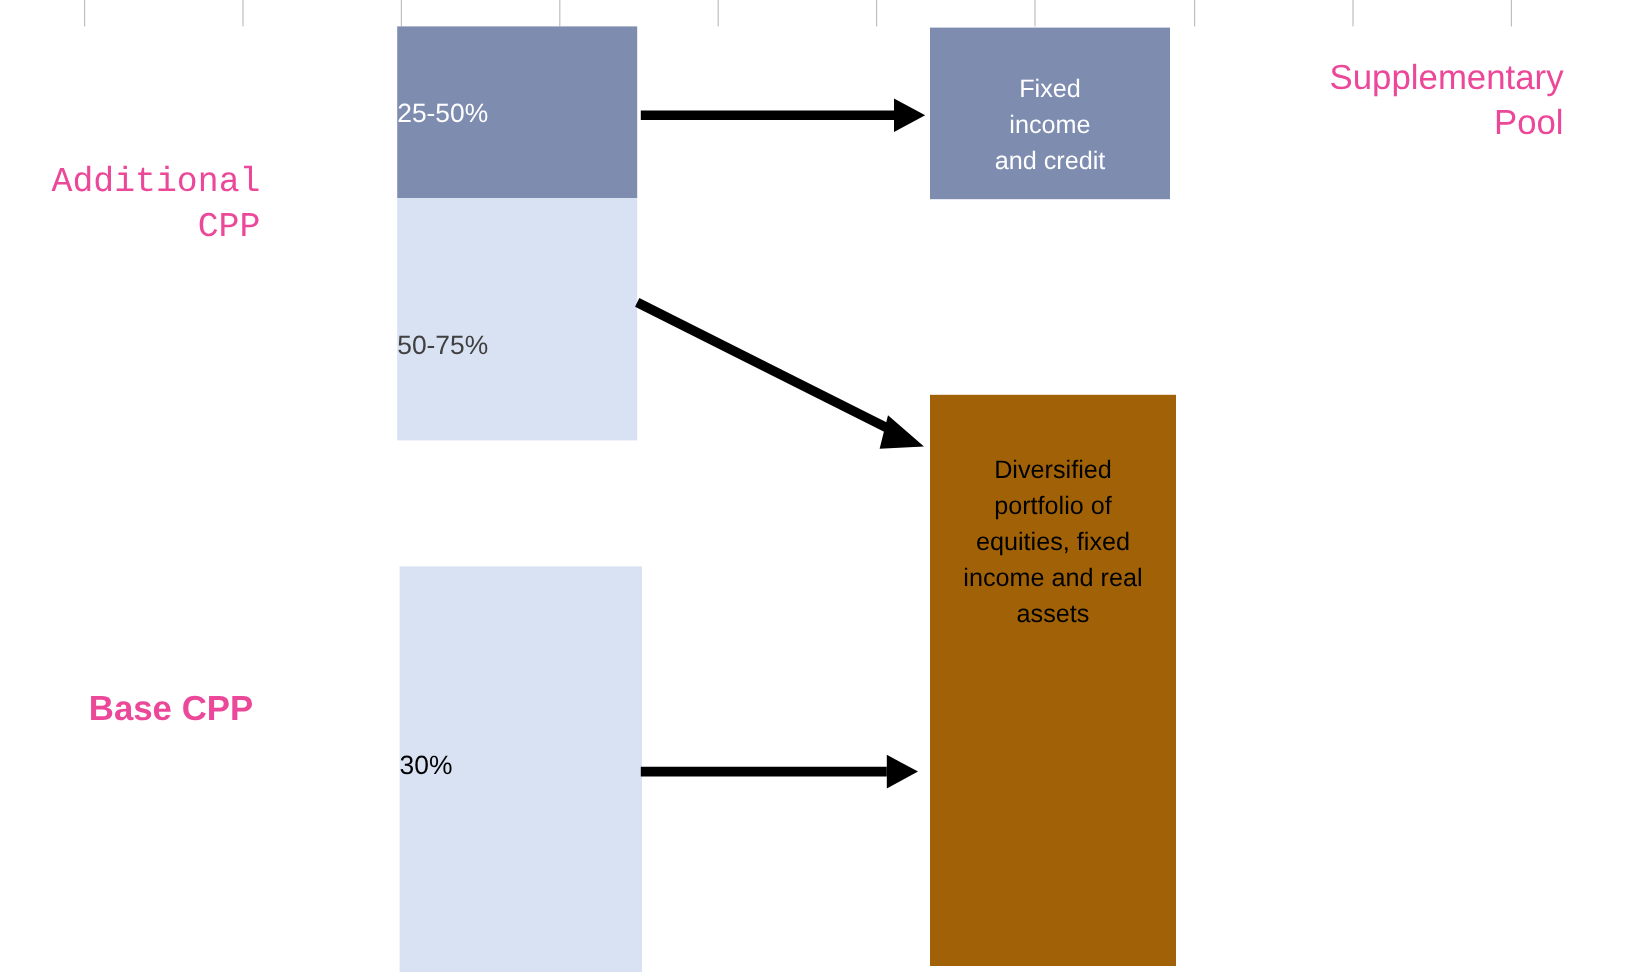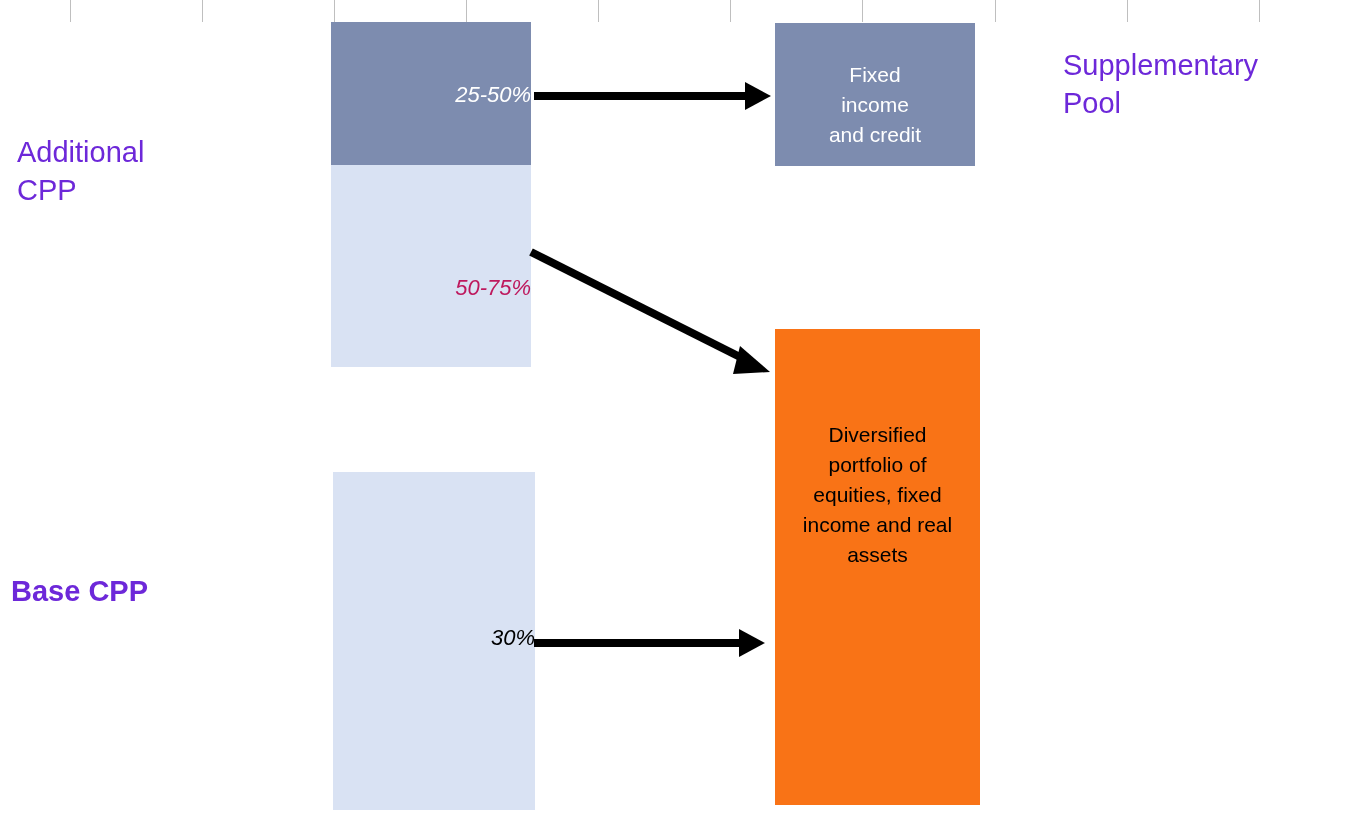--- a/index.html
+++ b/index.html
@@ -21,45 +21,44 @@
     width: 1px;
     height: 22px;
     background: #bfbfbf;
   }
   .bar {
     position: absolute;
     box-sizing: border-box;
   }
   .bar-label {
     position: absolute;
-    text-align: right;
+    text-align: left;
     font-size: 22px;
     line-height: 28px;
     white-space: pre-line;
-    font-style: italic;
   }
   .box {
     position: absolute;
     box-sizing: border-box;
     display: flex;
     align-items: flex-start;
     justify-content: center;
   }
   .box-text {
     text-align: center;
     font-size: 21px;
     line-height: 30px;
     white-space: pre-line;
   }
   .side-label {
     position: absolute;
-    text-align: left;
+    text-align: right;
     font-size: 29px;
     line-height: 38px;
-    color: #6d28d9;
+    color: #ec4899;
     white-space: pre-line;
   }
   .arrow-layer {
     position: absolute;
     left: 0;
     top: 0;
     width: 1360px;
     height: 817px;
     pointer-events: none;
   }
@@ -73,41 +72,41 @@
   <div class="tick" style="left:202px"></div>
   <div class="tick" style="left:334px"></div>
   <div class="tick" style="left:466px"></div>
   <div class="tick" style="left:598px"></div>
   <div class="tick" style="left:730px"></div>
   <div class="tick" style="left:862px"></div>
   <div class="tick" style="left:995px"></div>
   <div class="tick" style="left:1127px"></div>
   <div class="tick" style="left:1259px"></div>
 
-  <div class="side-label" style="left:17px; top:133px; width:200px;">Additional
+  <div class="side-label" style="left:17px; top:133px; width:200px;font-family:Liberation Mono, monospace;">Additional
 CPP</div>
 
   <div class="side-label" style="left:11px; top:572px; width:200px;font-weight:bold;">Base CPP</div>
 
   <div class="bar" style="left:331px; top:22px; width:200px; height:143px; background:#7D8CAF;"></div>
   <div class="bar-label" style="left:331px; top:81px; width:200px; color:#ffffff;">25-50%</div>
 
   <div class="bar" style="left:331px; top:165px; width:200px; height:202px; background:#D9E2F3;"></div>
-  <div class="bar-label" style="left:331px; top:274px; width:200px; color:#be185d;">50-75%</div>
+  <div class="bar-label" style="left:331px; top:274px; width:200px; color:#404040;">50-75%</div>
 
   <div class="bar" style="left:333px; top:472px; width:202px; height:338px; background:#D9E2F3;"></div>
   <div class="bar-label" style="left:333px; top:624px; width:202px; color:#000000;">30%</div>
 
   <div class="box" style="left:775px; top:23px; width:200px; height:143px; background:#7D8CAF; padding-top:37px;">
     <div class="box-text" style="color:#ffffff;">Fixed
 income
 and credit</div>
   </div>
 
-  <div class="box" style="left:775px; top:329px; width:205px; height:476px; background:#f97316; padding-top:91px;">
+  <div class="box" style="left:775px; top:329px; width:205px; height:476px; background:#a16207; padding-top:48px;">
     <div class="box-text" style="color:#000000;">Diversified
 portfolio of
 equities, fixed
 income and real
 assets</div>
   </div>
 
   <div class="side-label" style="left:1063px; top:46px; width:240px;">Supplementary
 Pool</div>
 

